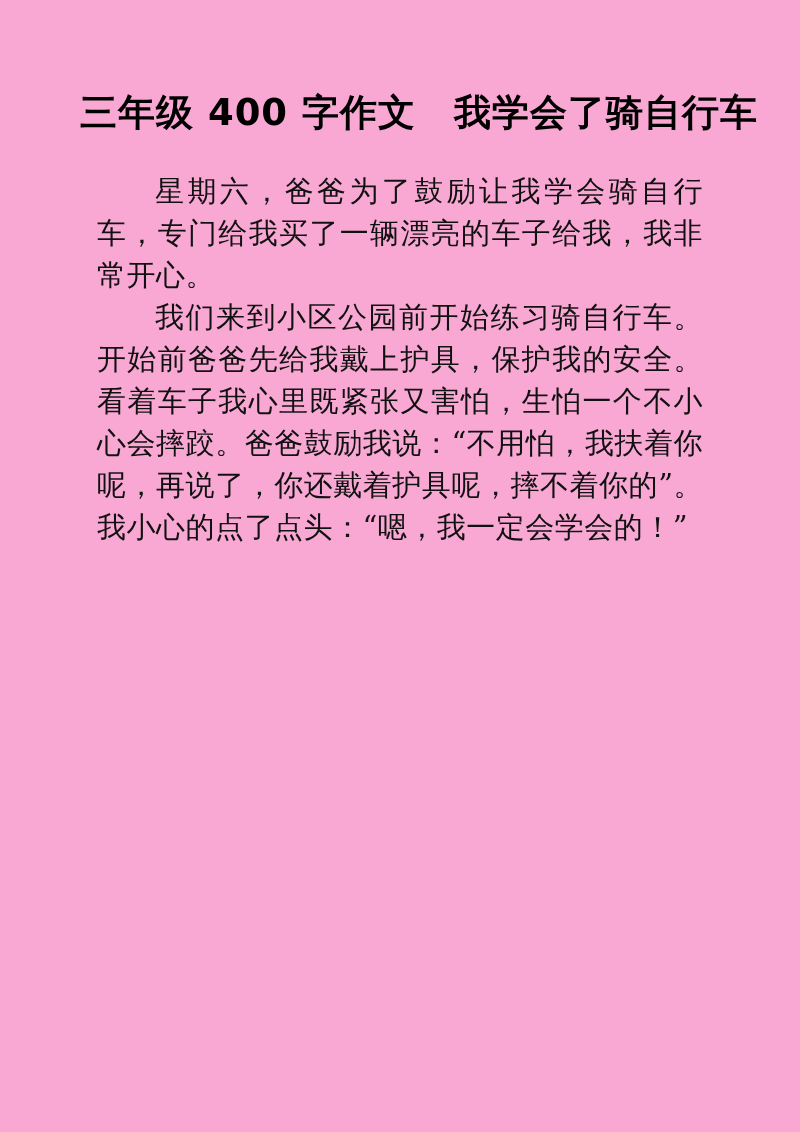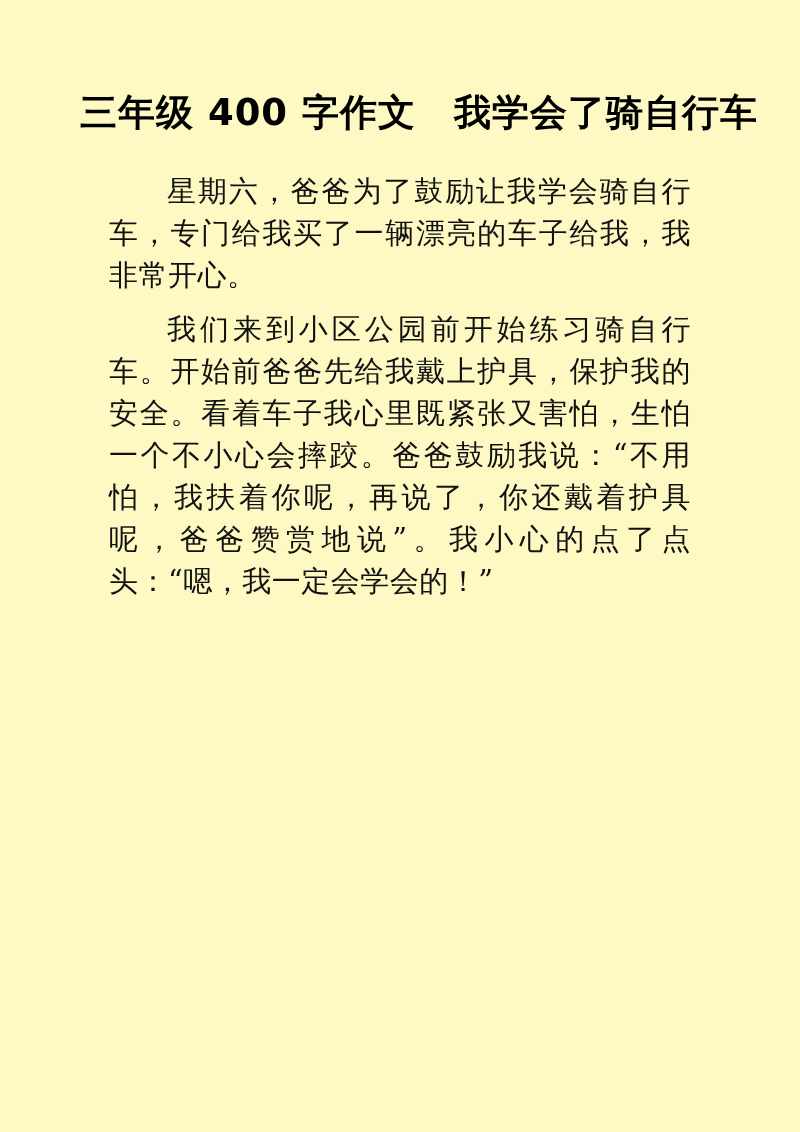--- a/index.html
+++ b/index.html
@@ -10,53 +10,53 @@
   body {
     width: 800px;
     height: 1132px;
     overflow: hidden;
     font-family: "DejaVu Serif", "Liberation Serif", serif;
     color: #000000;
   }
   .page {
     width: 800px;
     height: 1132px;
-    background: #fef9c3;
+    background: #f9a8d4;
     box-sizing: border-box;
     padding-top: 90px;
   }
   .doc-title {
     margin: 0 auto 34px auto;
     width: 640px;
     text-align: center;
     font-family: "DejaVu Sans", "Liberation Sans", sans-serif;
     font-weight: bold;
     font-size: 37px;
     line-height: 46px;
     letter-spacing: 1px;
     color: #000000;
     white-space: nowrap;
   }
   .doc-body {
     width: 606px;
     margin: 0 auto;
   }
   .doc-body p {
-    margin: 12px;
+    margin: 0;
     font-size: 29px;
     line-height: 42px;
     text-align: justify;
     text-justify: inter-ideograph;
     text-indent: 2em;
     color: #111111;
     letter-spacing: 0.5px;
   }
 </style>
 </head>
 <body>
 
 <div class="page">
   <h1 class="doc-title">三年级 400 字作文　我学会了骑自行车</h1>
   <div class="doc-body">
       <p>星期六，爸爸为了鼓励让我学会骑自行车，专门给我买了一辆漂亮的车子给我，我非常开心。</p>
-      <p>我们来到小区公园前开始练习骑自行车。开始前爸爸先给我戴上护具，保护我的安全。看着车子我心里既紧张又害怕，生怕一个不小心会摔跤。爸爸鼓励我说：“不用怕，我扶着你呢，再说了，你还戴着护具呢，爸爸赞赏地说”。我小心的点了点头：“嗯，我一定会学会的！”</p>
+      <p>我们来到小区公园前开始练习骑自行车。开始前爸爸先给我戴上护具，保护我的安全。看着车子我心里既紧张又害怕，生怕一个不小心会摔跤。爸爸鼓励我说：“不用怕，我扶着你呢，再说了，你还戴着护具呢，摔不着你的”。我小心的点了点头：“嗯，我一定会学会的！”</p>
     </div>
 </div>
 
 </body></html>

